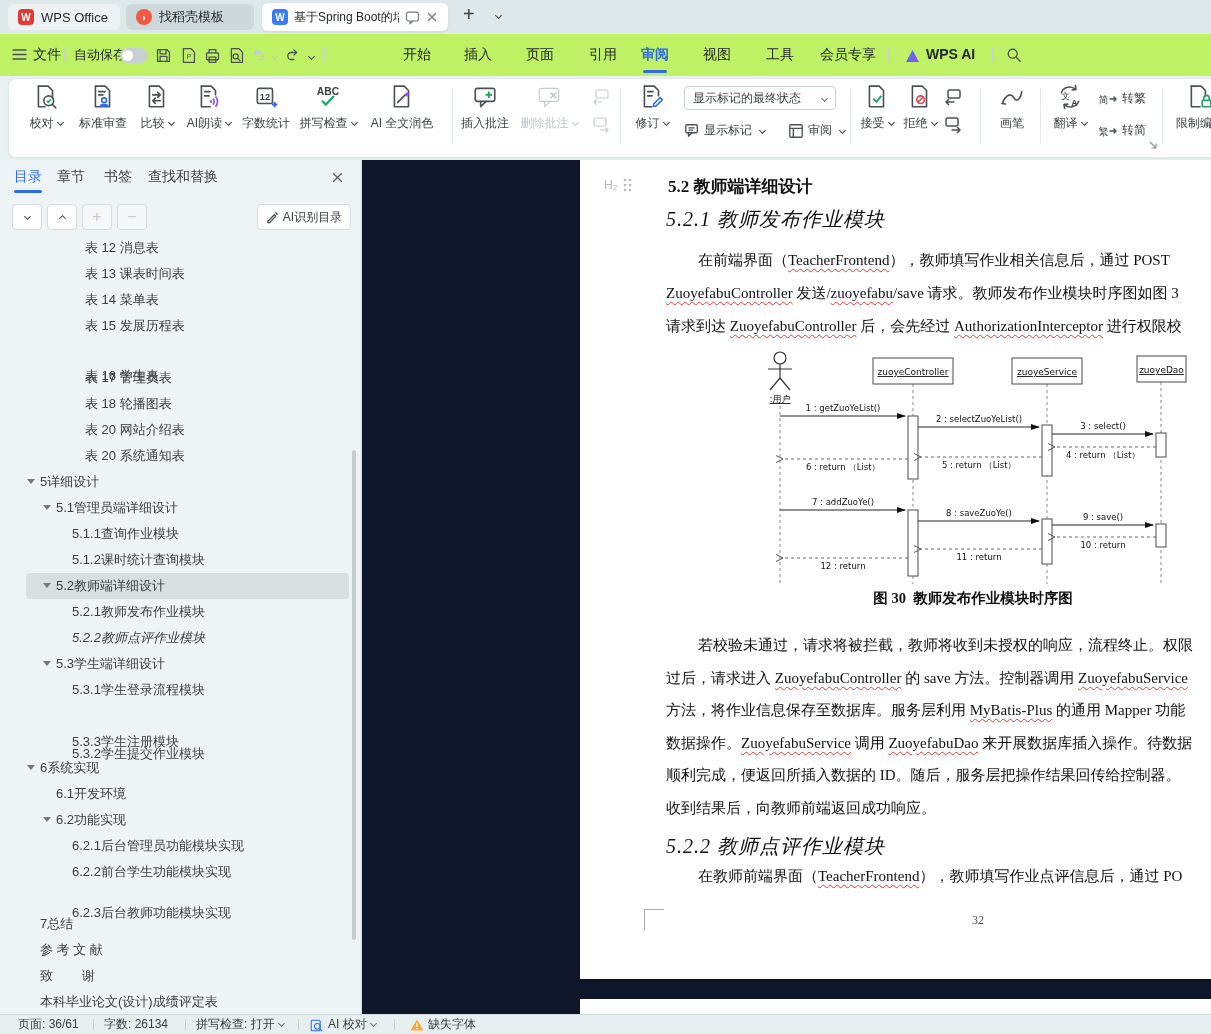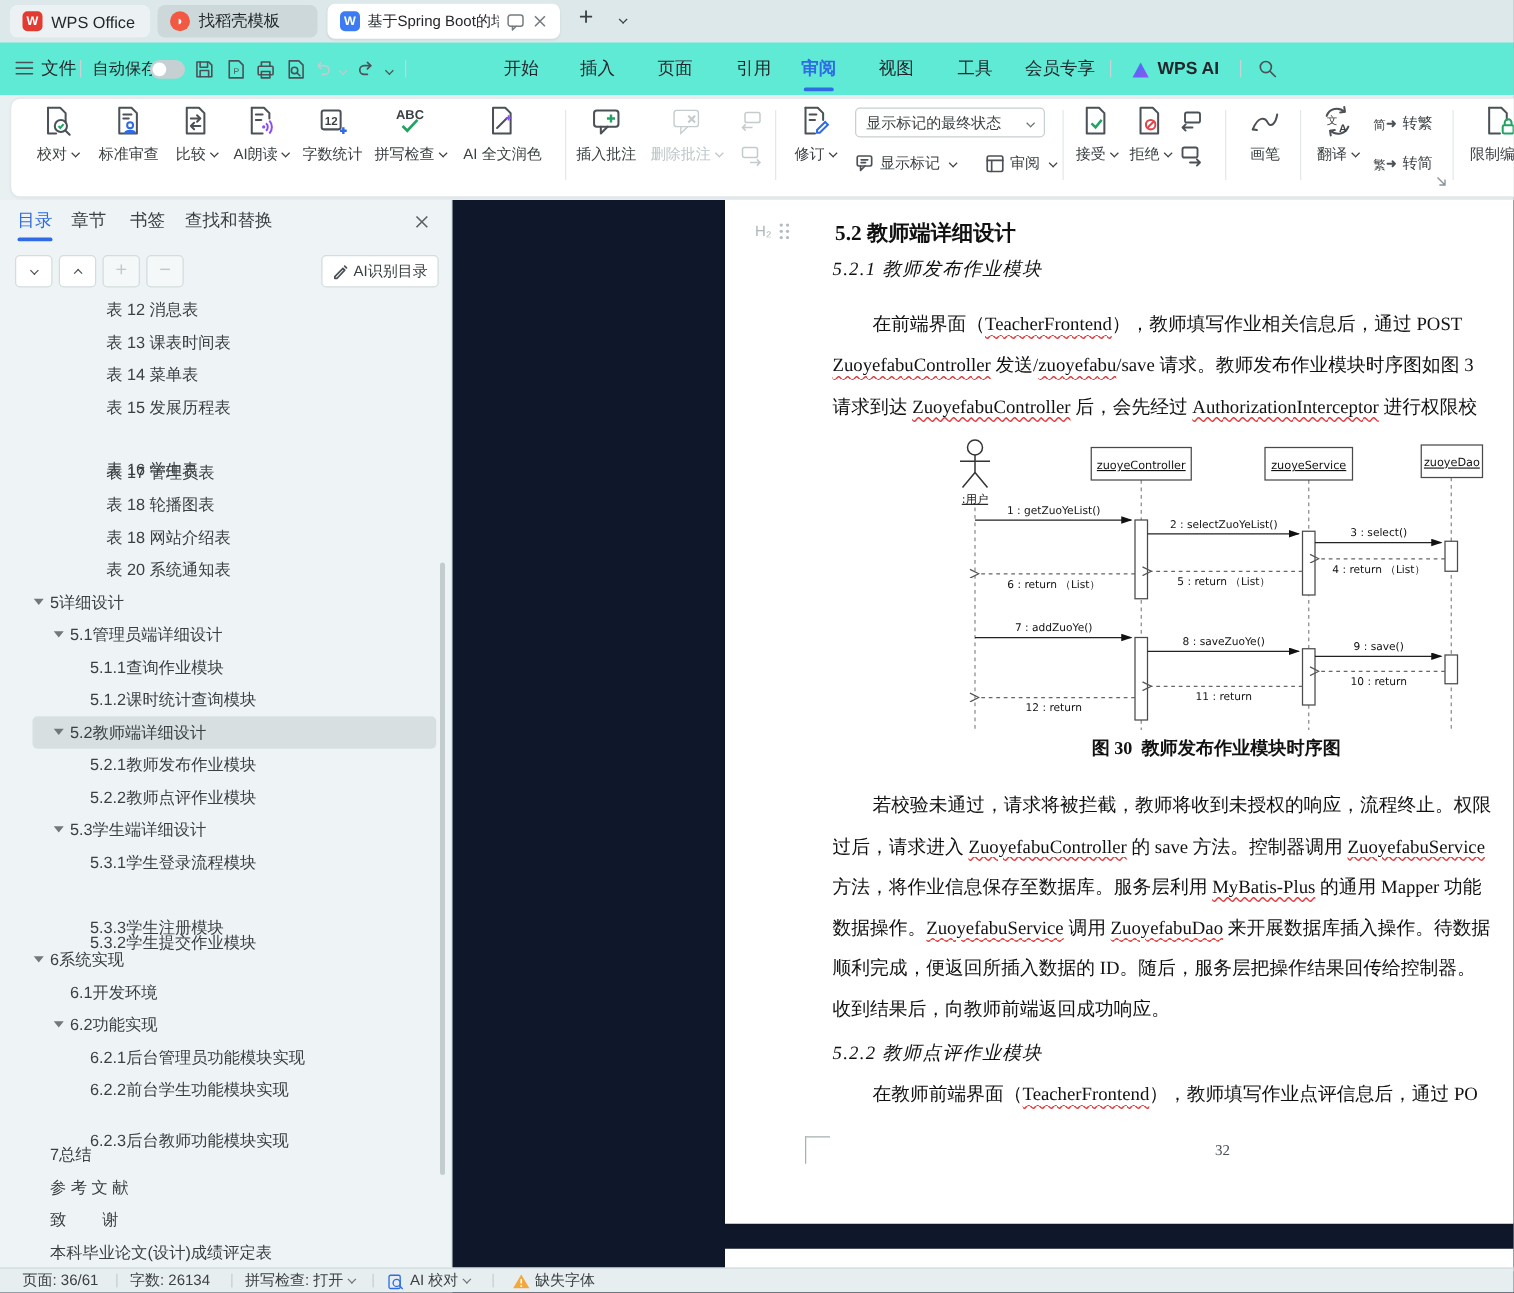--- a/index.html
+++ b/index.html
@@ -10,21 +10,21 @@
   .ic{stroke:#4b5156;fill:none;stroke-width:1.5;stroke-linecap:round;stroke-linejoin:round}
   .icg{stroke:#21a463}.icb{stroke:#2e6be5}.icr{stroke:#e0454a}.icp{stroke:#8850f2}
   .icdis{stroke:#c3cbcd}
   .cv{display:inline-block;width:5px;height:5px;border-right:1.3px solid currentColor;border-bottom:1.3px solid currentColor;transform:rotate(45deg);margin-left:4px;vertical-align:2px}
   
   .titlebar{position:absolute;left:0;top:0;width:100%;height:34px;background:#dde8ea}
   .ttab{position:absolute;top:4px;height:26px;border-radius:6px;display:flex;align-items:center;gap:7px;padding:0 10px;font-size:13px;color:#23272c}
   .logo{width:16px;height:16px;border-radius:4px;color:#fff;font-weight:bold;font-size:10px;display:flex;align-items:center;justify-content:center}
   .doctab{background:#fff;box-shadow:0 1px 2px rgba(0,0,0,.08)}
   
-  .menubar{position:absolute;left:0;top:34px;width:100%;height:42px;background:#5eead4}
+  .menubar{position:absolute;left:0;top:34px;width:100%;height:42px;background:#bef264}
   .mitem{position:absolute;top:12px;font-size:14px;color:#23272c;cursor:default}
   .mitem.active{color:#2e6be5;font-weight:bold}
   .mitem.active::after{content:"";position:absolute;left:2px;right:2px;bottom:-9px;height:3px;border-radius:2px;background:#2e6be5}
   .vdiv{position:absolute;width:1px;height:14px;top:14px;background:#c9d3d5}
   .tog{position:absolute;left:120px;top:14px;width:28px;height:15px;border-radius:8px;background:#c6d0d3}
   .tog::after{content:"";position:absolute;left:2px;top:2px;width:11px;height:11px;border-radius:50%;background:#fff}
   
   .ribbon{position:absolute;left:0;top:76px;width:100%;height:84px;background:#e9f0f2}
   .ribboncard{position:absolute;left:8px;top:2px;width:1210px;height:80px;background:#fff;border:1px solid #e2e8e9;border-radius:8px;box-shadow:0 1px 2px rgba(0,0,0,.04)}
   .rbtn{position:absolute;top:8px;text-align:center;font-size:12px;color:#3b4043}
@@ -46,21 +46,21 @@
   .tocrow.sel{background:#d7dfe1;border-radius:4px}
   .tlabel{position:absolute;top:0;font-size:13px;line-height:26px;color:#3b4043;white-space:pre}
   .tarrow{position:absolute;top:10px;width:0;height:0;border-left:4px solid transparent;border-right:4px solid transparent;border-top:5px solid #70787c}
   .sscroll{position:absolute;left:352px;top:290px;width:4px;height:490px;border-radius:2px;background:#c3cccf}
   
   .canvas{position:absolute;left:362px;top:160px;width:849px;height:1020px;background:#0f172a;overflow:hidden}
   .page{position:absolute;left:218px;top:0;width:631px;height:819px;background:#fff;box-shadow:0 1px 3px rgba(0,0,0,.15);overflow:hidden;font-family:"Liberation Serif","DejaVu Serif",serif;color:#111}
   .page2{position:absolute;left:218px;top:839px;width:631px;height:18px;background:#fff;box-shadow:0 1px 3px rgba(0,0,0,.15)}
   .h2tag{position:absolute;left:24px;top:18px;font-family:"Liberation Sans",sans-serif;font-size:12px;color:#aeb6b9;display:flex;align-items:center;gap:6px}
   .dh2{position:absolute;left:88px;top:15px;font-size:17px;font-weight:bold;white-space:nowrap}
-  .dh3{position:absolute;left:86px;font-size:15px;font-style:italic;white-space:nowrap;letter-spacing:1px}
+  .dh3{position:absolute;left:86px;font-size:20px;font-style:italic;white-space:nowrap;letter-spacing:1px}
   .para{position:absolute;left:86px;width:560px;font-size:15px}
   .dline{white-space:nowrap}
   .dline.ind{padding-left:32px}
   .wavy{text-decoration:underline;text-decoration-style:wavy;text-decoration-color:#e03a3a;text-decoration-thickness:1px;text-underline-offset:3px}
   .caption{position:absolute;left:93px;top:429px;width:600px;text-align:center;font-weight:bold;font-size:14.5px;white-space:pre}
   .pageno{position:absolute;left:348px;top:753px;width:100px;text-align:center;font-size:12px;color:#4a4f54}
   .corner{position:absolute;left:64px;top:749px;width:20px;height:22px;border-left:1px solid #a7b0b3;border-top:1px solid #a7b0b3}
   
   #seqsvg{position:absolute;left:180px;top:186px}
   #seqsvg .box{fill:#fff;stroke:#4a4a4a;stroke-width:1}
@@ -408,21 +408,21 @@
       <div class="tocrow" style="top: 179px;">
         <span class="tlabel" style="left: 59px; margin-top: 24px;">表 16 学生表</span>
       </div>
       <div class="tocrow" style="top: 205px;">
         <span class="tlabel" style="left: 59px;">表 17 管理员表</span>
       </div>
       <div class="tocrow" style="top: 231px; text-align: center;">
         <span class="tlabel" style="left: 59px;">表 18 轮播图表</span>
       </div>
       <div class="tocrow" style="top: 257px;">
-        <span class="tlabel" style="left: 59px;">表 18 网站介绍表</span>
+        <span class="tlabel" style="left: 59px;">表 20 网站介绍表</span>
       </div>
       <div class="tocrow" style="top: 283px;">
         <span class="tlabel" style="left: 59px;">表 20 系统通知表</span>
       </div>
       <div class="tocrow" style="top: 309px;">
         <span class="tarrow" style="left: 1px;"></span>
         <span class="tlabel" style="left: 14px;">5详细设计</span>
       </div>
       <div class="tocrow" style="top: 335px;">
         <span class="tarrow" style="left: 17px;"></span>
@@ -434,21 +434,21 @@
       <div class="tocrow" style="top: 387px;">
         <span class="tlabel" style="left: 46px;">5.1.2课时统计查询模块</span>
       </div>
       <div class="tocrow sel" style="top: 413px; text-decoration: underline;">
         <span class="tarrow" style="left: 17px;"></span>
         <span class="tlabel" style="left: 30px;">5.2教师端详细设计</span>
       </div>
       <div class="tocrow" style="top: 439px;">
         <span class="tlabel" style="left: 46px;">5.2.1教师发布作业模块</span>
       </div>
-      <div class="tocrow" style="top: 465px;">
+      <div class="tocrow" style="top: 465px; font-style: italic;">
         <span class="tlabel" style="left: 46px;">5.2.2教师点评作业模块</span>
       </div>
       <div class="tocrow" style="top: 491px;">
         <span class="tarrow" style="left: 17px;"></span>
         <span class="tlabel" style="left: 30px;">5.3学生端详细设计</span>
       </div>
       <div class="tocrow" style="top: 517px;">
         <span class="tlabel" style="left: 46px;">5.3.1学生登录流程模块</span>
       </div>
       <div class="tocrow" style="top: 543px;">

